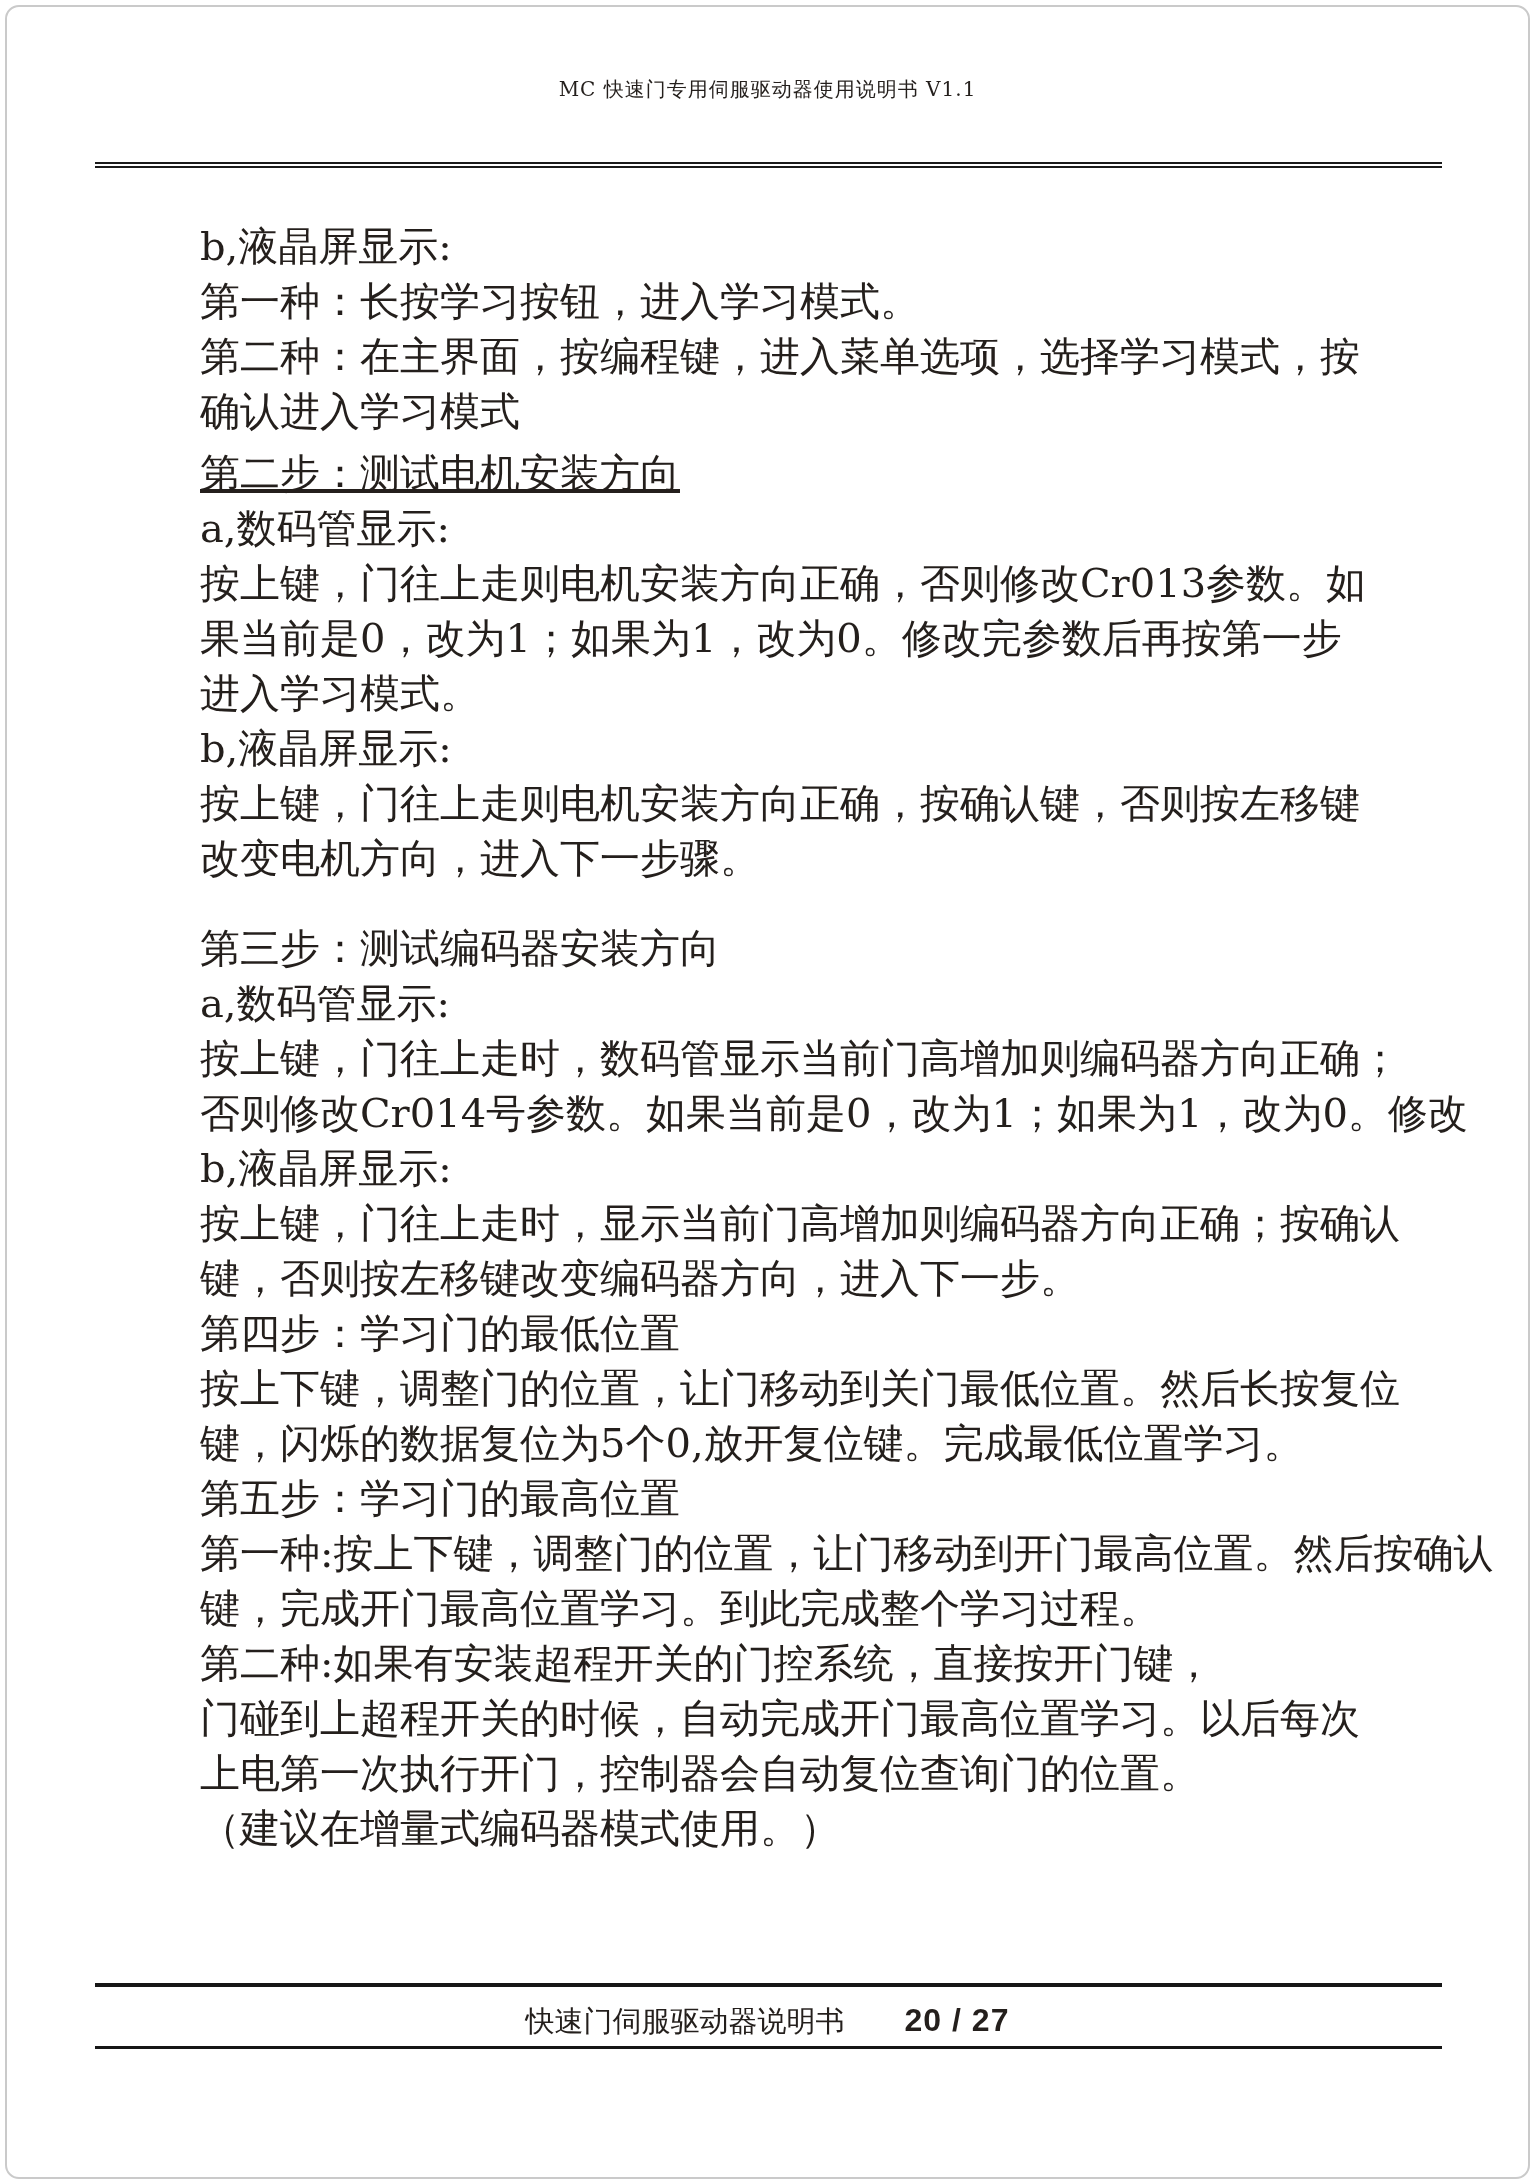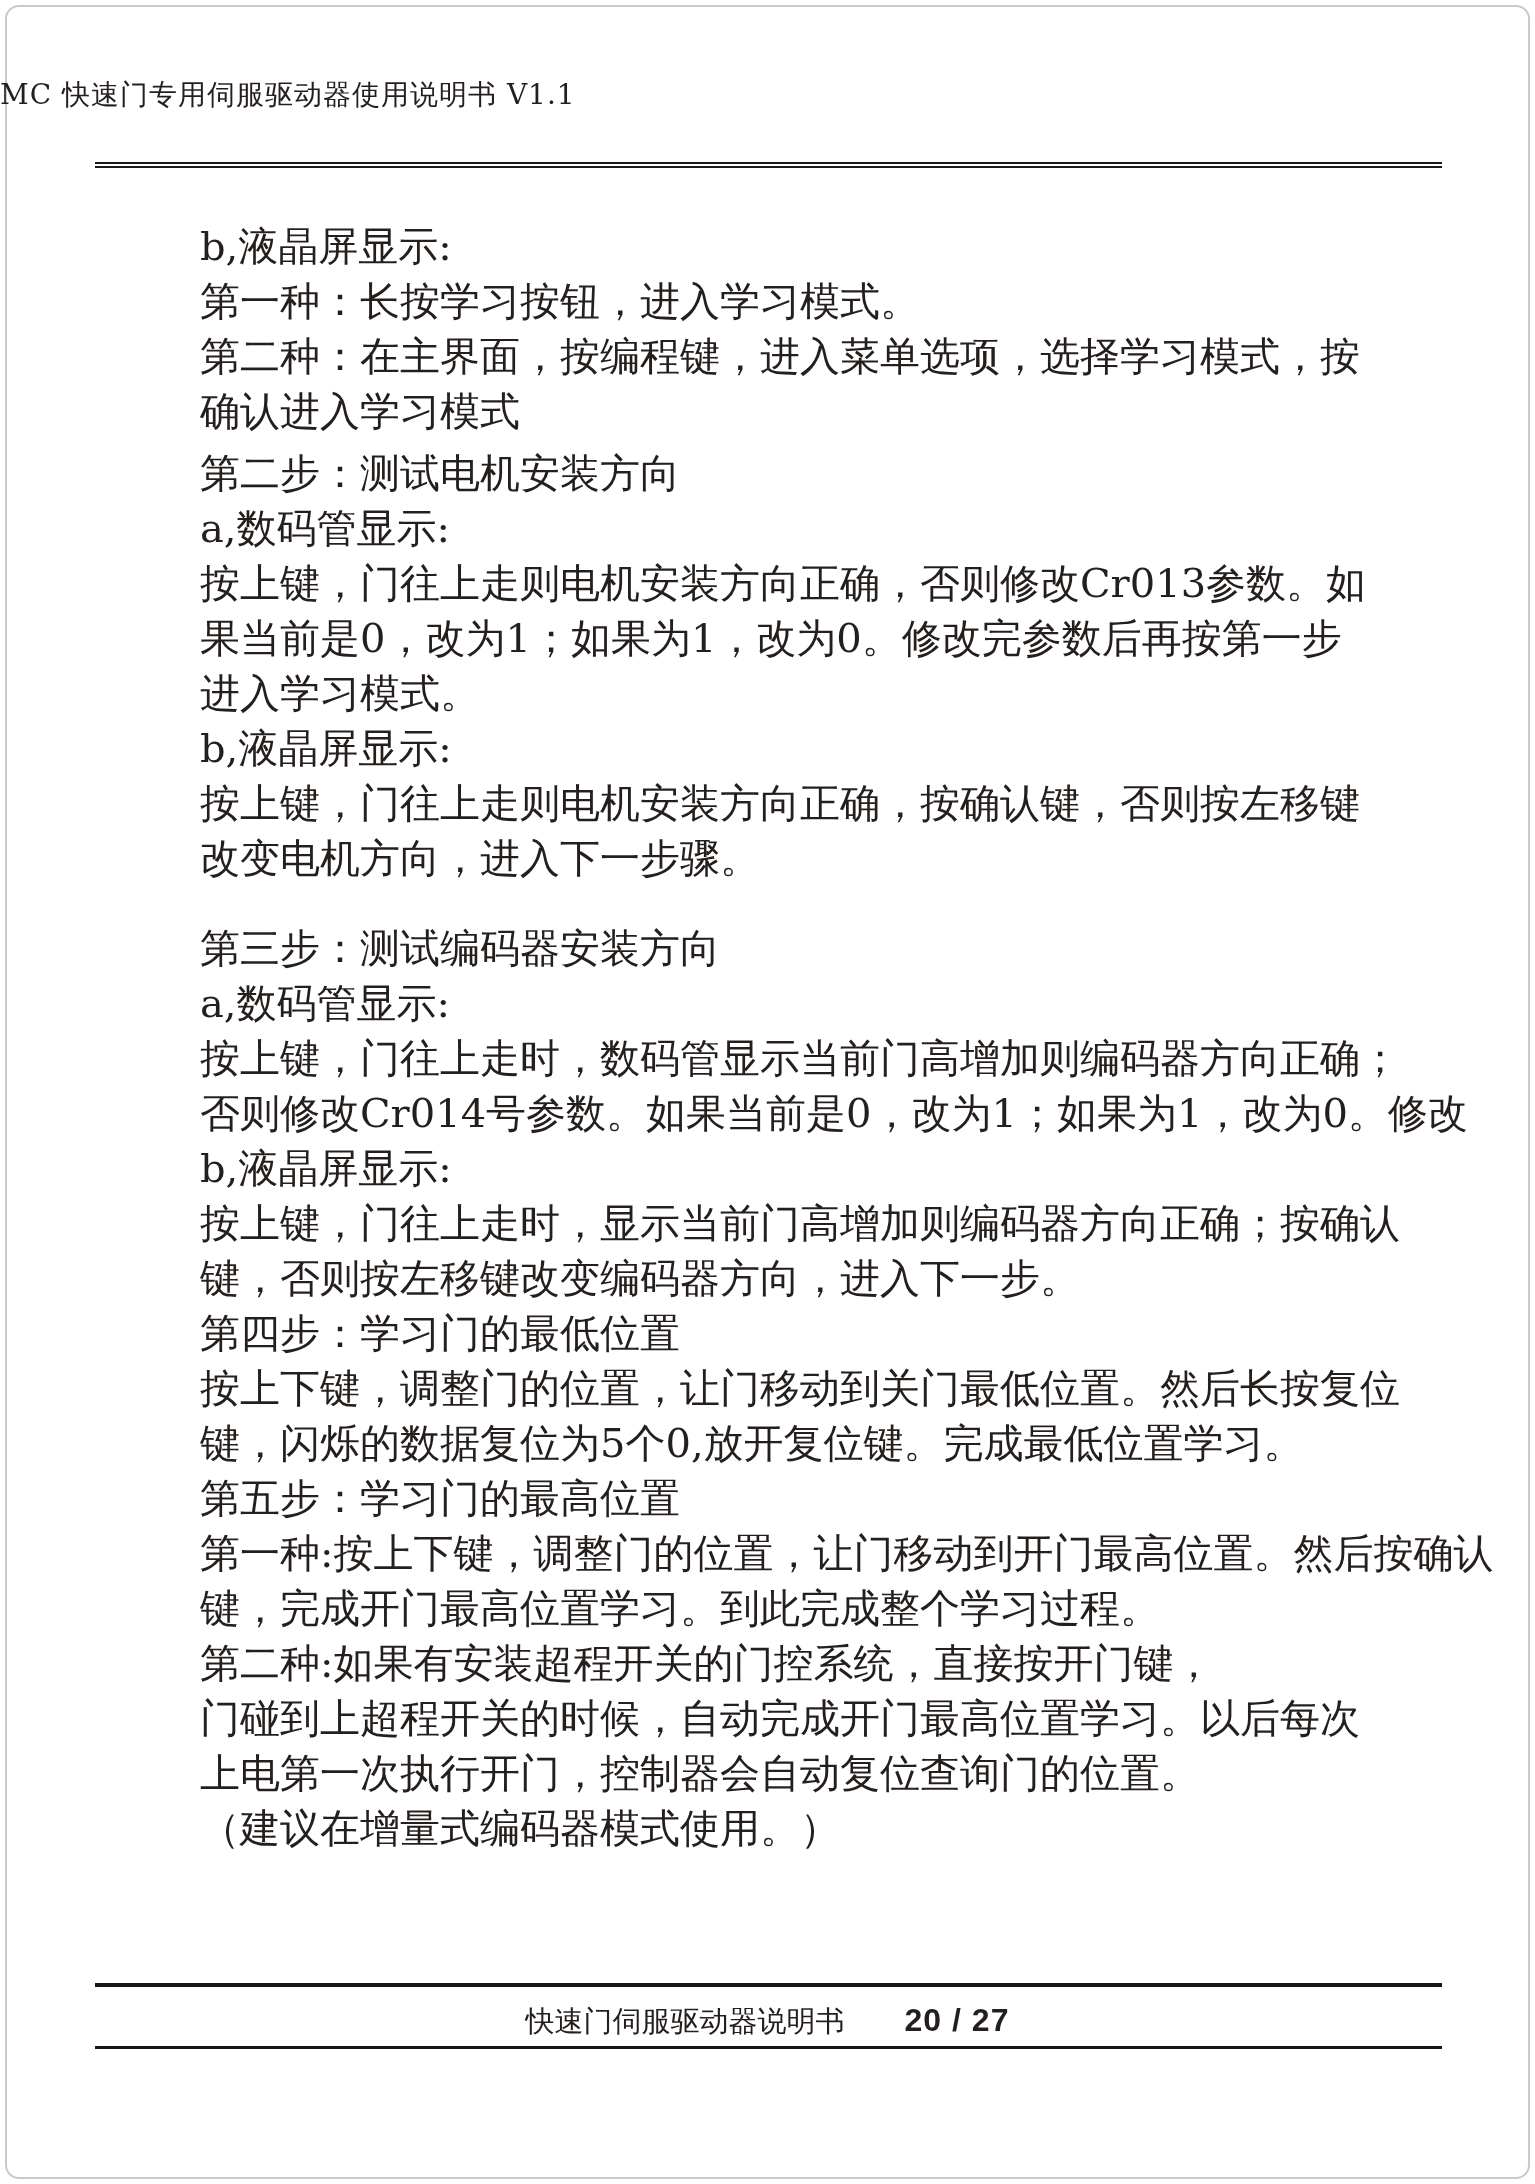--- a/index.html
+++ b/index.html
@@ -5,41 +5,41 @@
   html,body{margin:0;padding:0;}
   body{
     width:1535px;height:2184px;background:#ffffff;position:relative;
     font-family:"DejaVu Serif","Liberation Serif",serif;
     color:#241f1c;overflow:hidden;
   }
   .page-frame{
     position:absolute;inset:5px;border:2px solid #cacaca;border-radius:14px;
   }
   .header-title{
-    position:absolute;top:76px;left:0;width:100%;text-align:left;
-    font-size:28px;letter-spacing:1px;white-space:nowrap;
+    position:absolute;top:76px;left:0;width:100%;text-align:center;
+    font-size:20px;letter-spacing:1px;white-space:nowrap;
   }
   .header-rule{
     position:absolute;top:162px;left:95px;right:93px;height:2px;
     border-top:2px solid #1a1a1a;border-bottom:2px solid #1a1a1a;
   }
   .content{
     position:absolute;top:221px;left:200px;width:1260px;
     font-size:40px;
   }
   .content p{
     margin:0;height:55px;line-height:50px;white-space:nowrap;
   }
   .step{margin-left:0;}
   .sub{margin-left:38px;}
   .para{margin-left:82px;}
   .deep{margin-left:152px;}
   .kind{margin-left:30px;}
   .parab{margin-left:60px;}
-  .gap-sm{margin-top:7px !important;}
+  .gap-sm{margin-top:7px !important;text-decoration:underline;}
   .gap-lg{margin-top:35px !important;}
   .footer-rule-top{
     position:absolute;top:1983px;left:95px;right:93px;height:4px;background:#161616;
   }
   .footer-row{
     position:absolute;top:2002px;left:0;width:100%;
     display:flex;justify-content:center;align-items:baseline;gap:60px;
     font-size:29px;
   }
   .footer-page{

